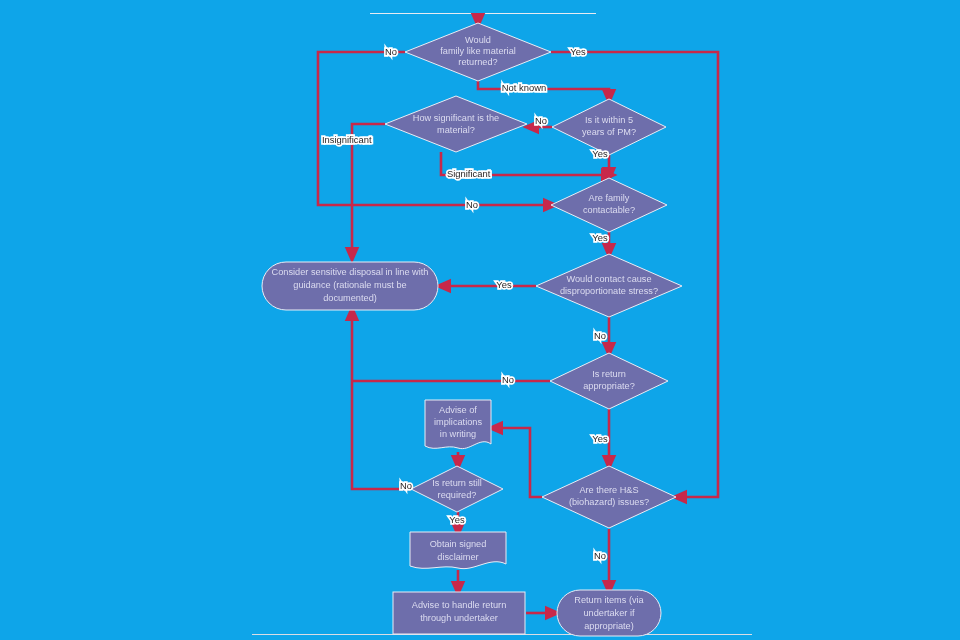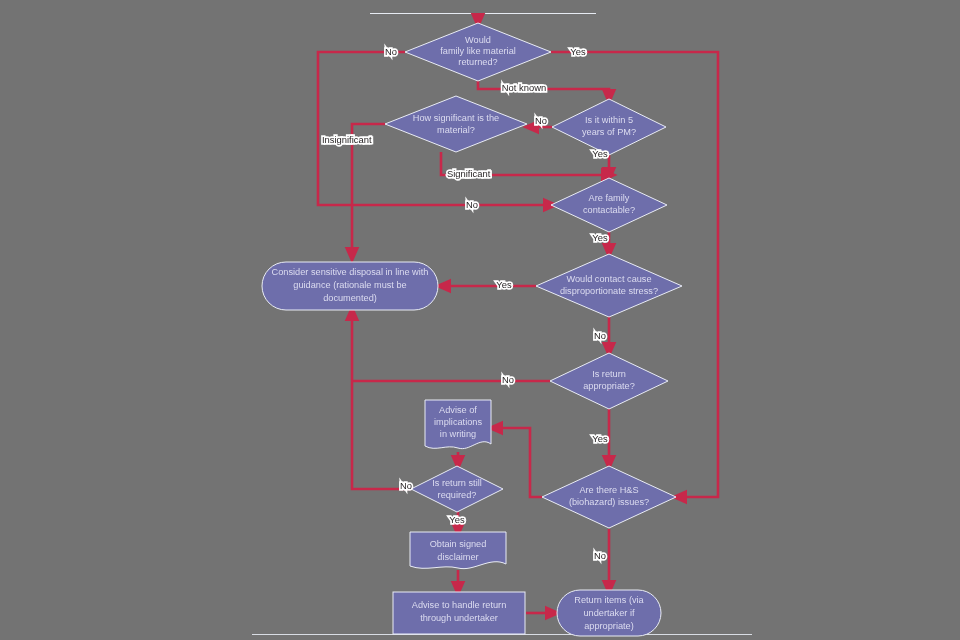--- a/index.html
+++ b/index.html
@@ -8,21 +8,21 @@
     background: #ffffff;
     width: 960px;
     height: 640px;
     overflow: hidden;
     font-family: "Liberation Sans", sans-serif;
   }
   #page {
     position: relative;
     width: 960px;
     height: 640px;
-    background: #737373;
+    background: #0ea5e9;
   }
   #flow-svg {
     position: absolute;
     left: 0;
     top: 0;
     width: 960px;
     height: 640px;
   }
   .node-label {
     fill: #dcdcf0;

